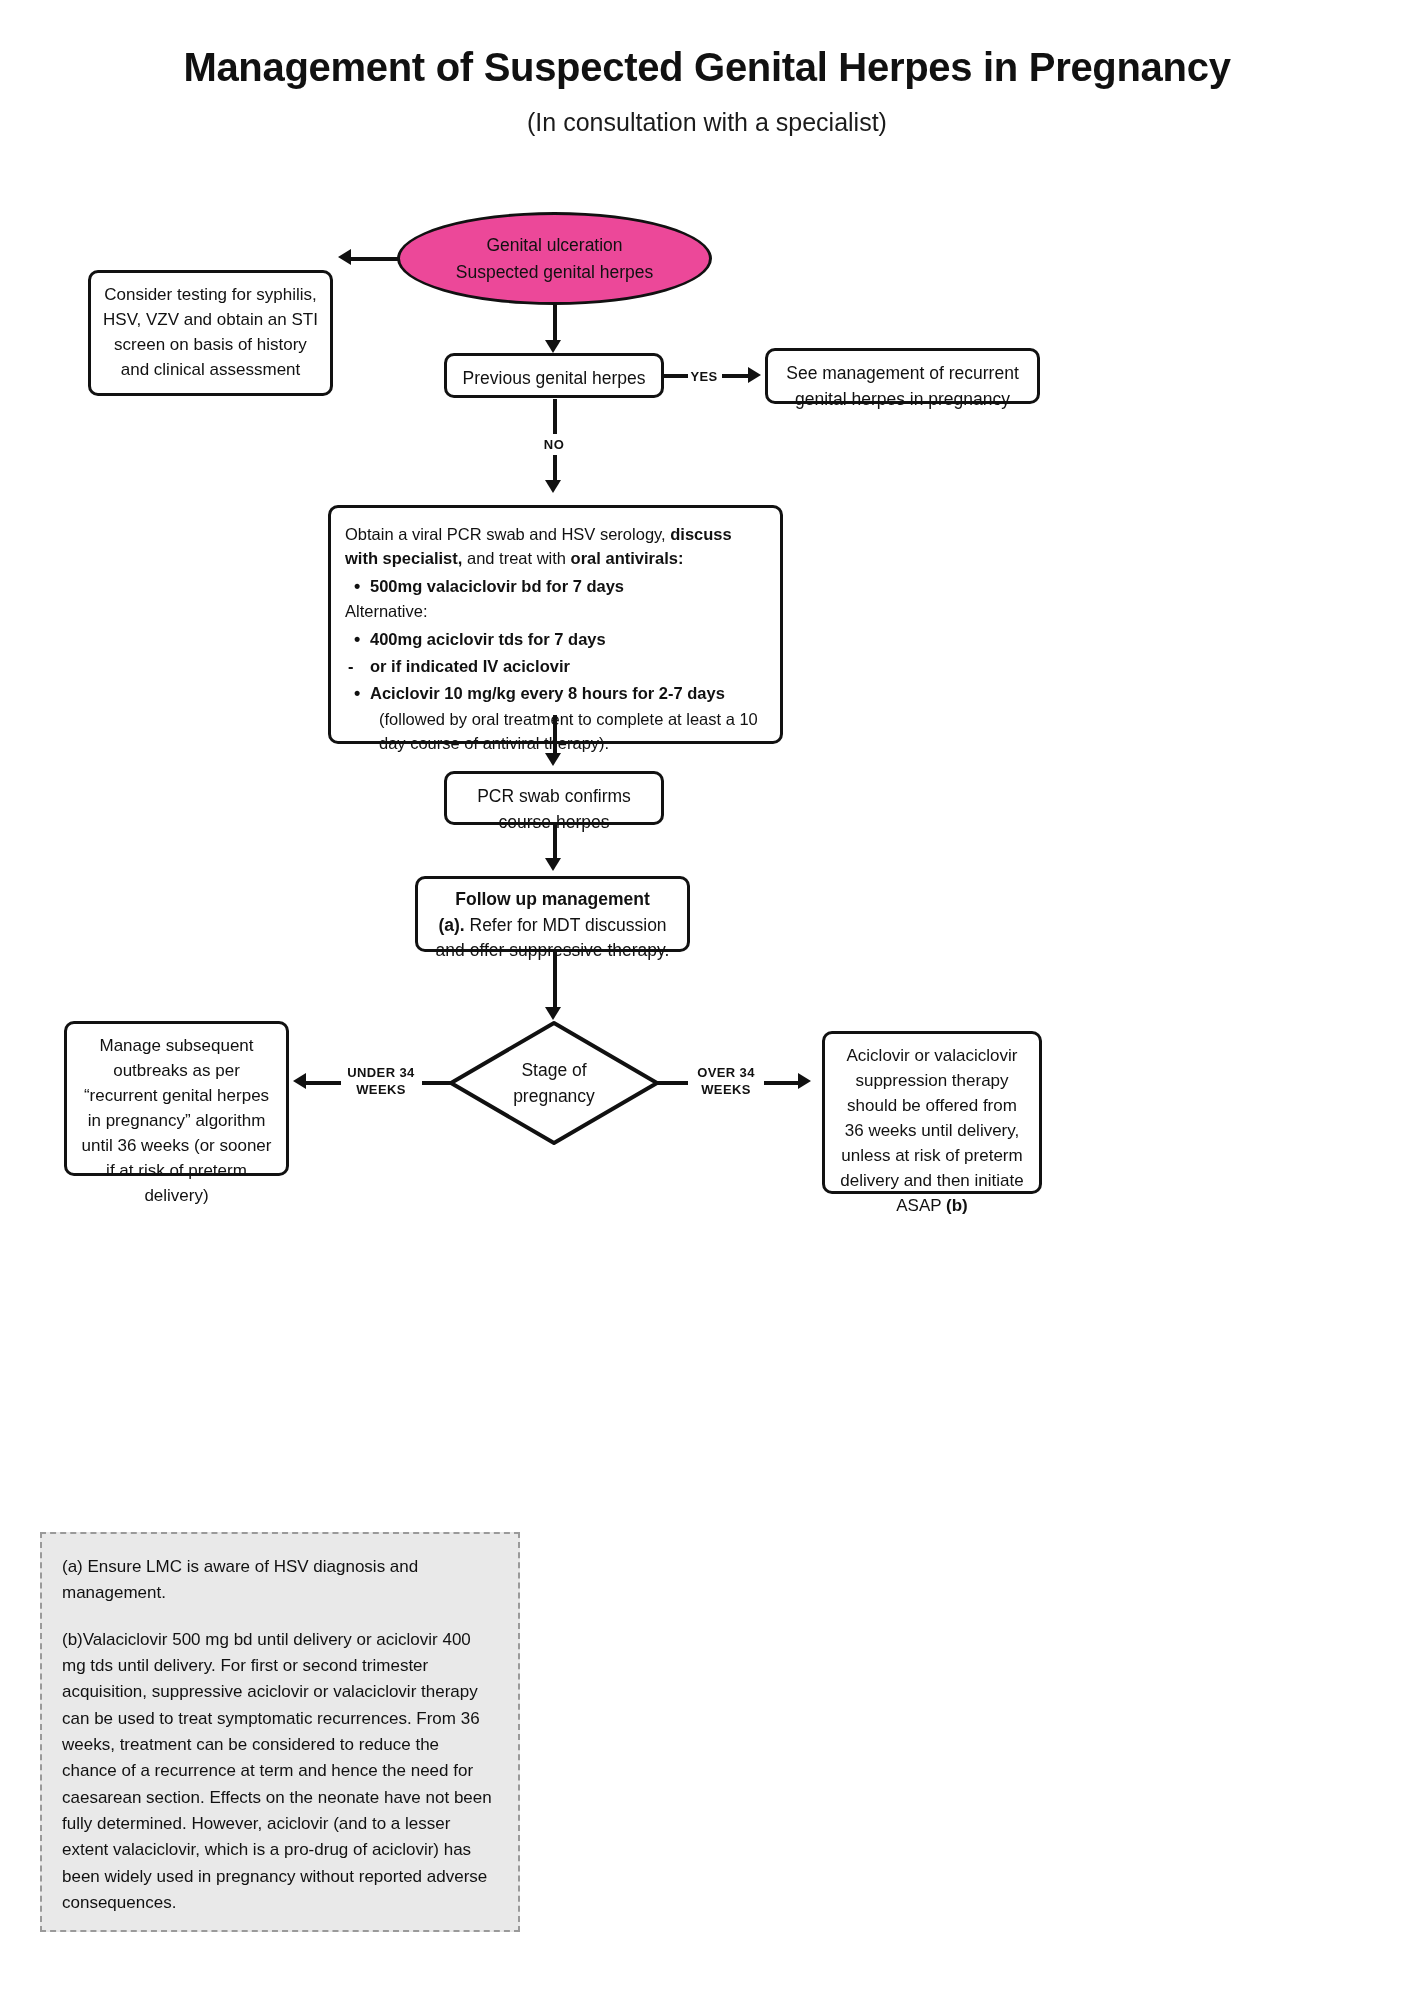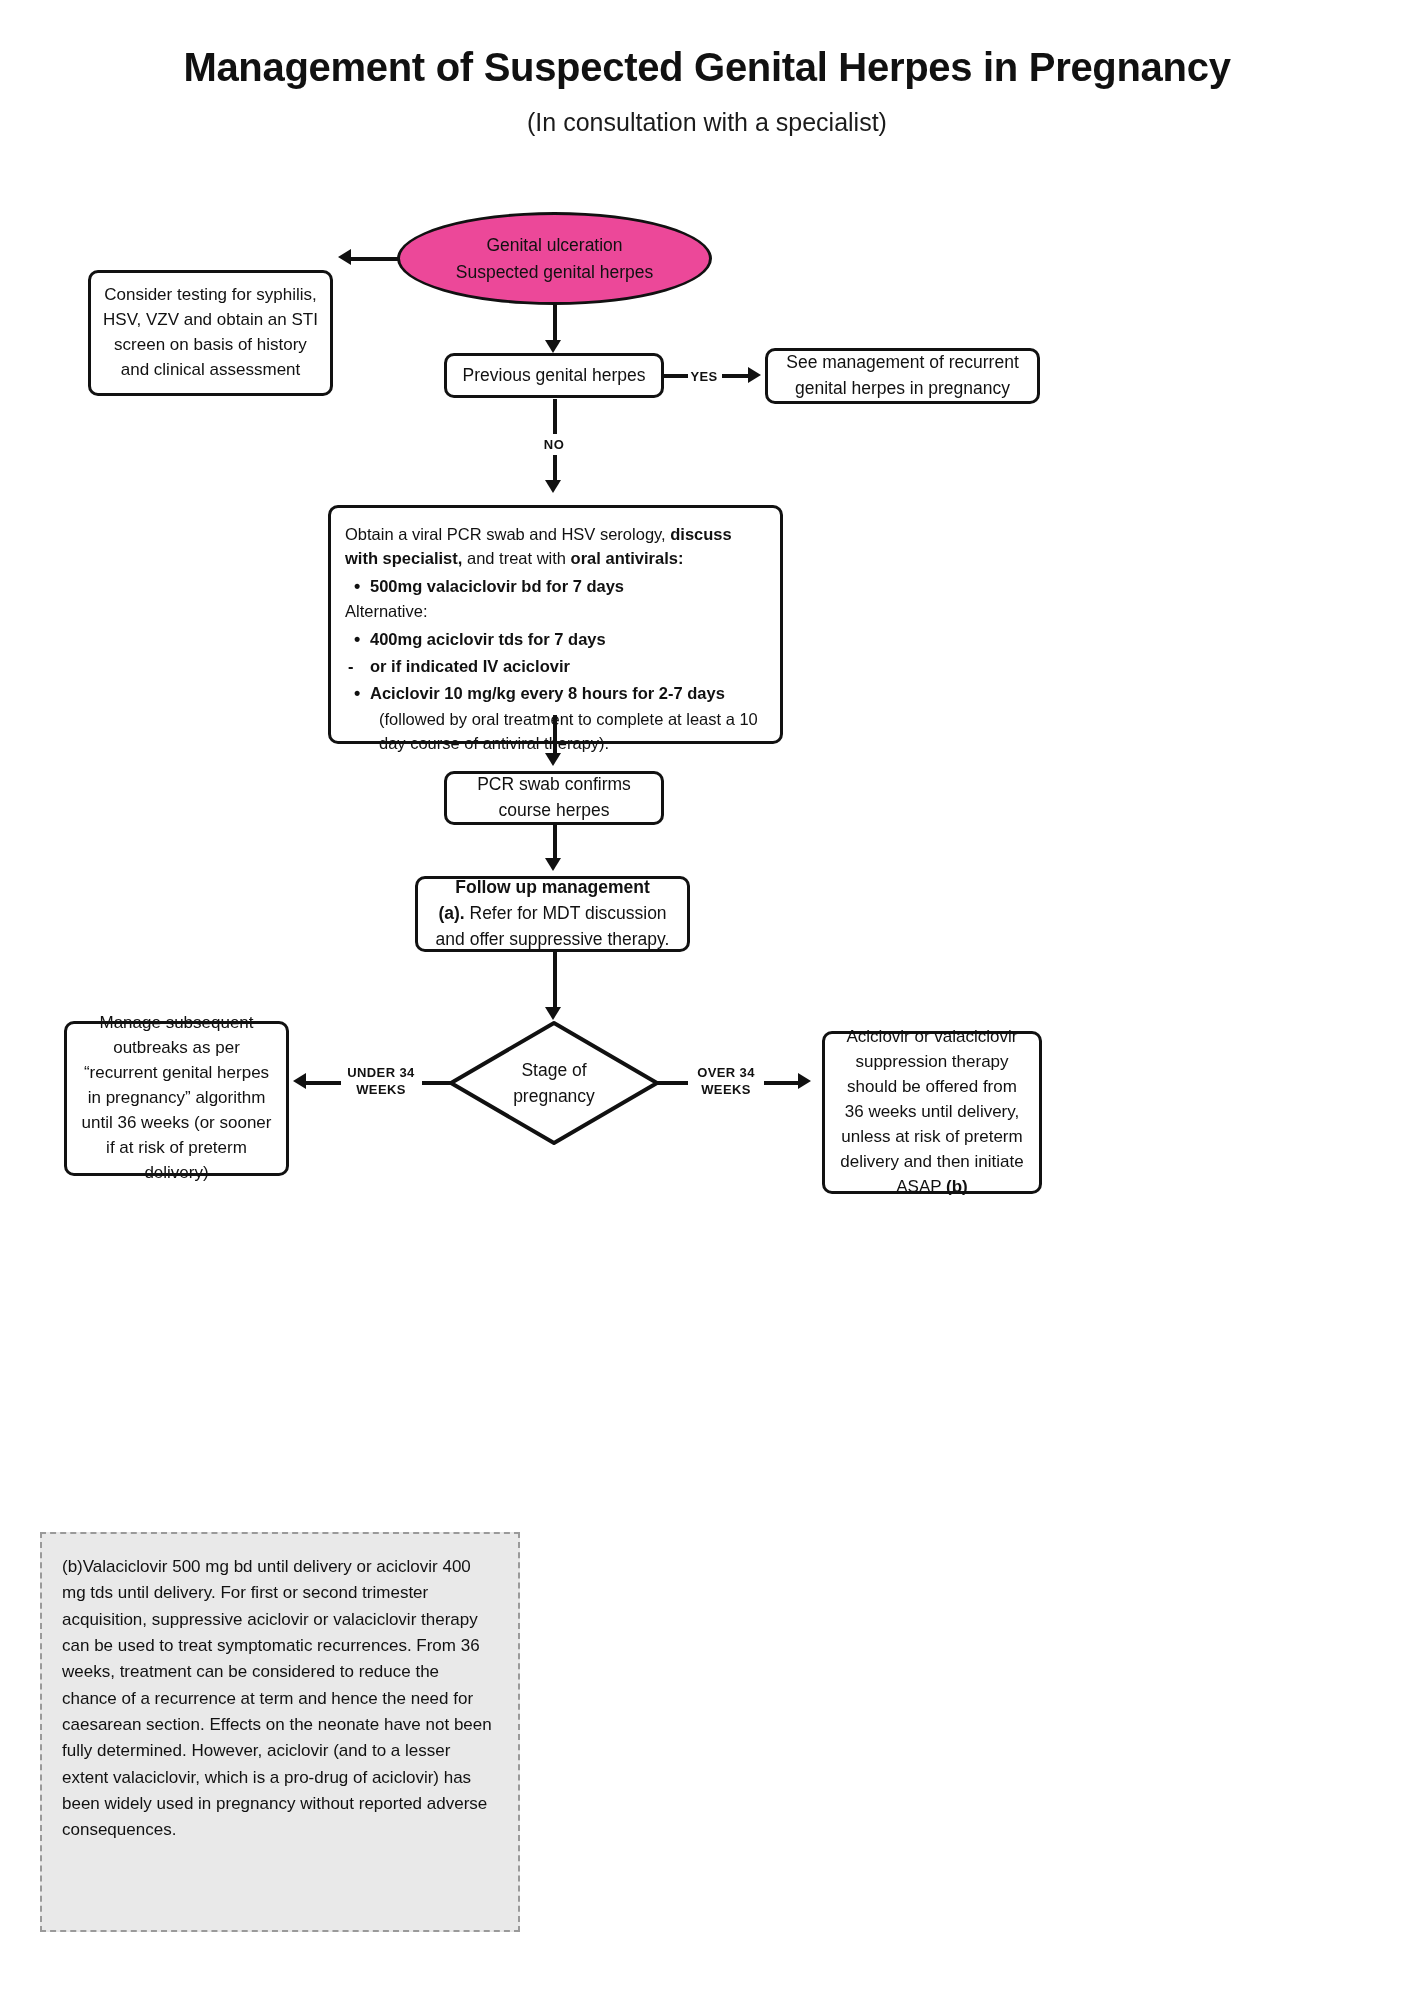--- a/index.html
+++ b/index.html
@@ -38,21 +38,20 @@
 
   
   .node {
     position: absolute;
     border: 3px solid #111111;
     border-radius: 10px;
     background: #ffffff;
     display: flex;
     flex-direction: column;
     align-items: center;
-    justify-content: center;
     text-align: center;
     font-size: 17.5px;
     line-height: 1.47;
     padding: 10px 12px;
   }
   .node.left-align {
     align-items: flex-start;
     text-align: left;
     justify-content: flex-start;
   }
@@ -280,14 +279,15 @@
   <span>WEEKS</span>
 </div>
 <div class="conn conn-h" style="left:764px; top:1081px; width:36px;"></div>
 <div class="arrow-right" style="left:798px; top:1073px;"></div>
 
 <div class="node" style="left:822px; top:1031px; width:220px; height:163px; font-size:17px;">
   <span><span>Aciclovir or valaciclovir suppression therapy should be offered from 36 weeks until delivery, unless at risk of preterm delivery and then initiate ASAP </span><span style="font-weight:700;">(b)</span></span>
 </div>
 
 <div class="footnote" style="left:40px; top:1532px; width:480px; height:400px;">
+  <p>(a) Ensure LMC is aware of HSV diagnosis and management.</p>
   <p>(b)Valaciclovir 500 mg bd until delivery or aciclovir 400 mg tds until delivery. For first or second trimester acquisition, suppressive aciclovir or valaciclovir therapy can be used to treat symptomatic recurrences. From 36 weeks, treatment can be considered to reduce the chance of a recurrence at term and hence the need for caesarean section. Effects on the neonate have not been fully determined. However, aciclovir (and to a lesser extent valaciclovir, which is a pro-drug of aciclovir) has been widely used in pregnancy without reported adverse consequences.</p>
 </div>
 
 </body></html>

